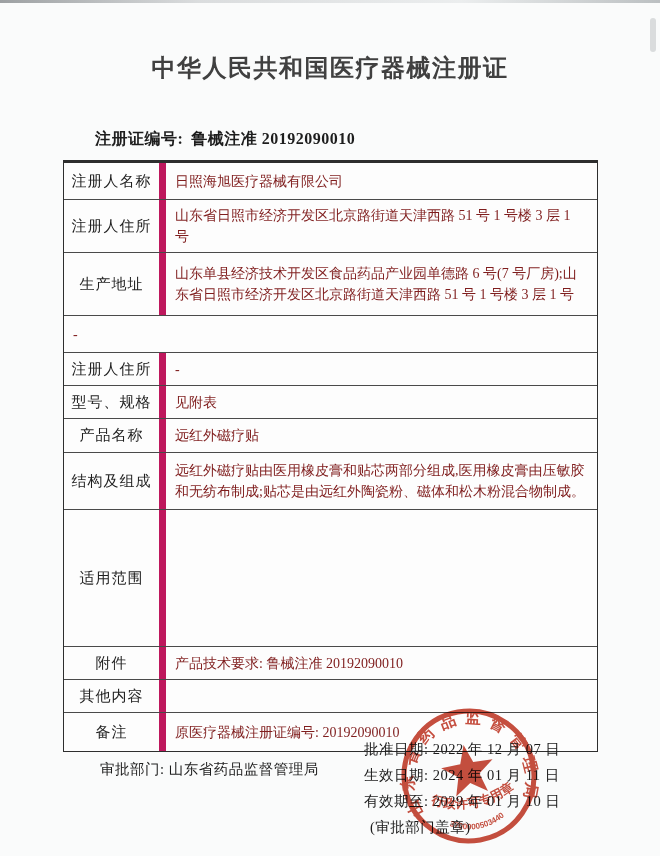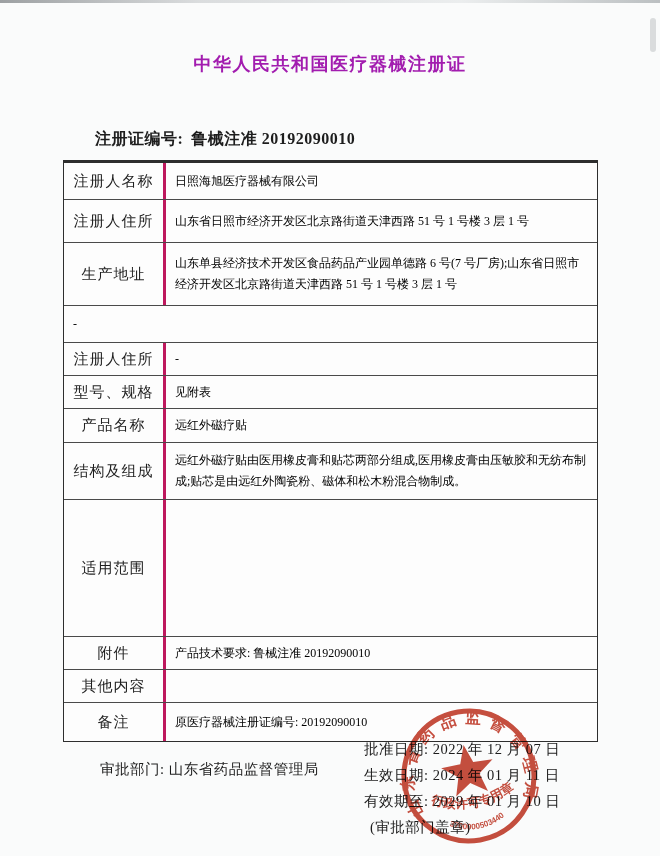--- a/index.html
+++ b/index.html
@@ -14,44 +14,44 @@
   .page{position:absolute;inset:0;}
   
   .scan-top{position:absolute;top:0;left:0;width:660px;height:3px;
     background:linear-gradient(to right,#6a6f72,#c9ccce 30%,#e3e6e7 70%,#9aa0a3);
     opacity:.65;}
   .scan-smudge{position:absolute;top:18px;right:4px;width:6px;height:34px;
     background:#b9bec0;opacity:.5;border-radius:3px;}
   .title{
     position:absolute;top:52px;left:0;width:660px;
     text-align:center;font-family:"Liberation Sans","DejaVu Sans",sans-serif;
-    font-size:18px;font-weight:bold;letter-spacing:1.5px;color:#a21caf;
+    font-size:24px;font-weight:bold;letter-spacing:1.5px;color:#404040;
   }
   .cert-line{
     position:absolute;top:129px;left:95px;
     font-size:16px;font-weight:bold;letter-spacing:.5px;color:#1d1d1d;text-align:right;
   }
   .cert-line .num{margin-left:8px;font-family:"Liberation Serif",serif;}
   .doc-table{
     position:absolute;top:160px;left:63px;width:535px;
     border:1.5px solid #2e2e2e;border-top-width:3px;
     background:#fdfdfd;box-sizing:border-box;
   }
   .row{display:flex;border-bottom:1px solid #4a4a4a;}
   .row:last-child{border-bottom:none;}
   .cell-label{
-    width:102px;flex:0 0 102px;border-right:3px solid #be185d;
+    width:102px;flex:0 0 102px;border-right:7px solid #be185d;
     display:flex;align-items:center;justify-content:center;
     text-align:center;font-size:15px;letter-spacing:1px;
     padding:2px 2px;box-sizing:border-box;color:#1f1f1f;
   }
   .cell-value{
     flex:1;display:flex;align-items:center;
-    padding:5px 10px 5px 9px;font-size:12px;line-height:21px;
-    word-break:break-all;overflow-wrap:anywhere;color:#000000;
+    padding:5px 10px 5px 9px;font-size:14px;line-height:21px;
+    word-break:break-all;overflow-wrap:anywhere;color:#7f1d1d;
   }
   .r0{min-height:36px}.r1{min-height:42px}.r2{min-height:62px}
   .r3{min-height:36px}.r4{min-height:32px}.r5{min-height:33px}
   .r6{min-height:32px}.r7{min-height:56px}.r8{min-height:136px}
   .r9{min-height:32px}.r10{min-height:32px}.r11{min-height:38px}
   .footer{position:absolute;left:0;top:740px;width:660px;font-size:14.5px;color:#1c1c1c;}
   .dept{position:absolute;left:100px;top:0;letter-spacing:.5px;margin-top:20px;}
   .dates{position:absolute;left:364px;top:0;}
   .date-line{margin-bottom:8px;height:18px;letter-spacing:.5px;}
   .seal-note{letter-spacing:.5px;margin-left:6px;}

